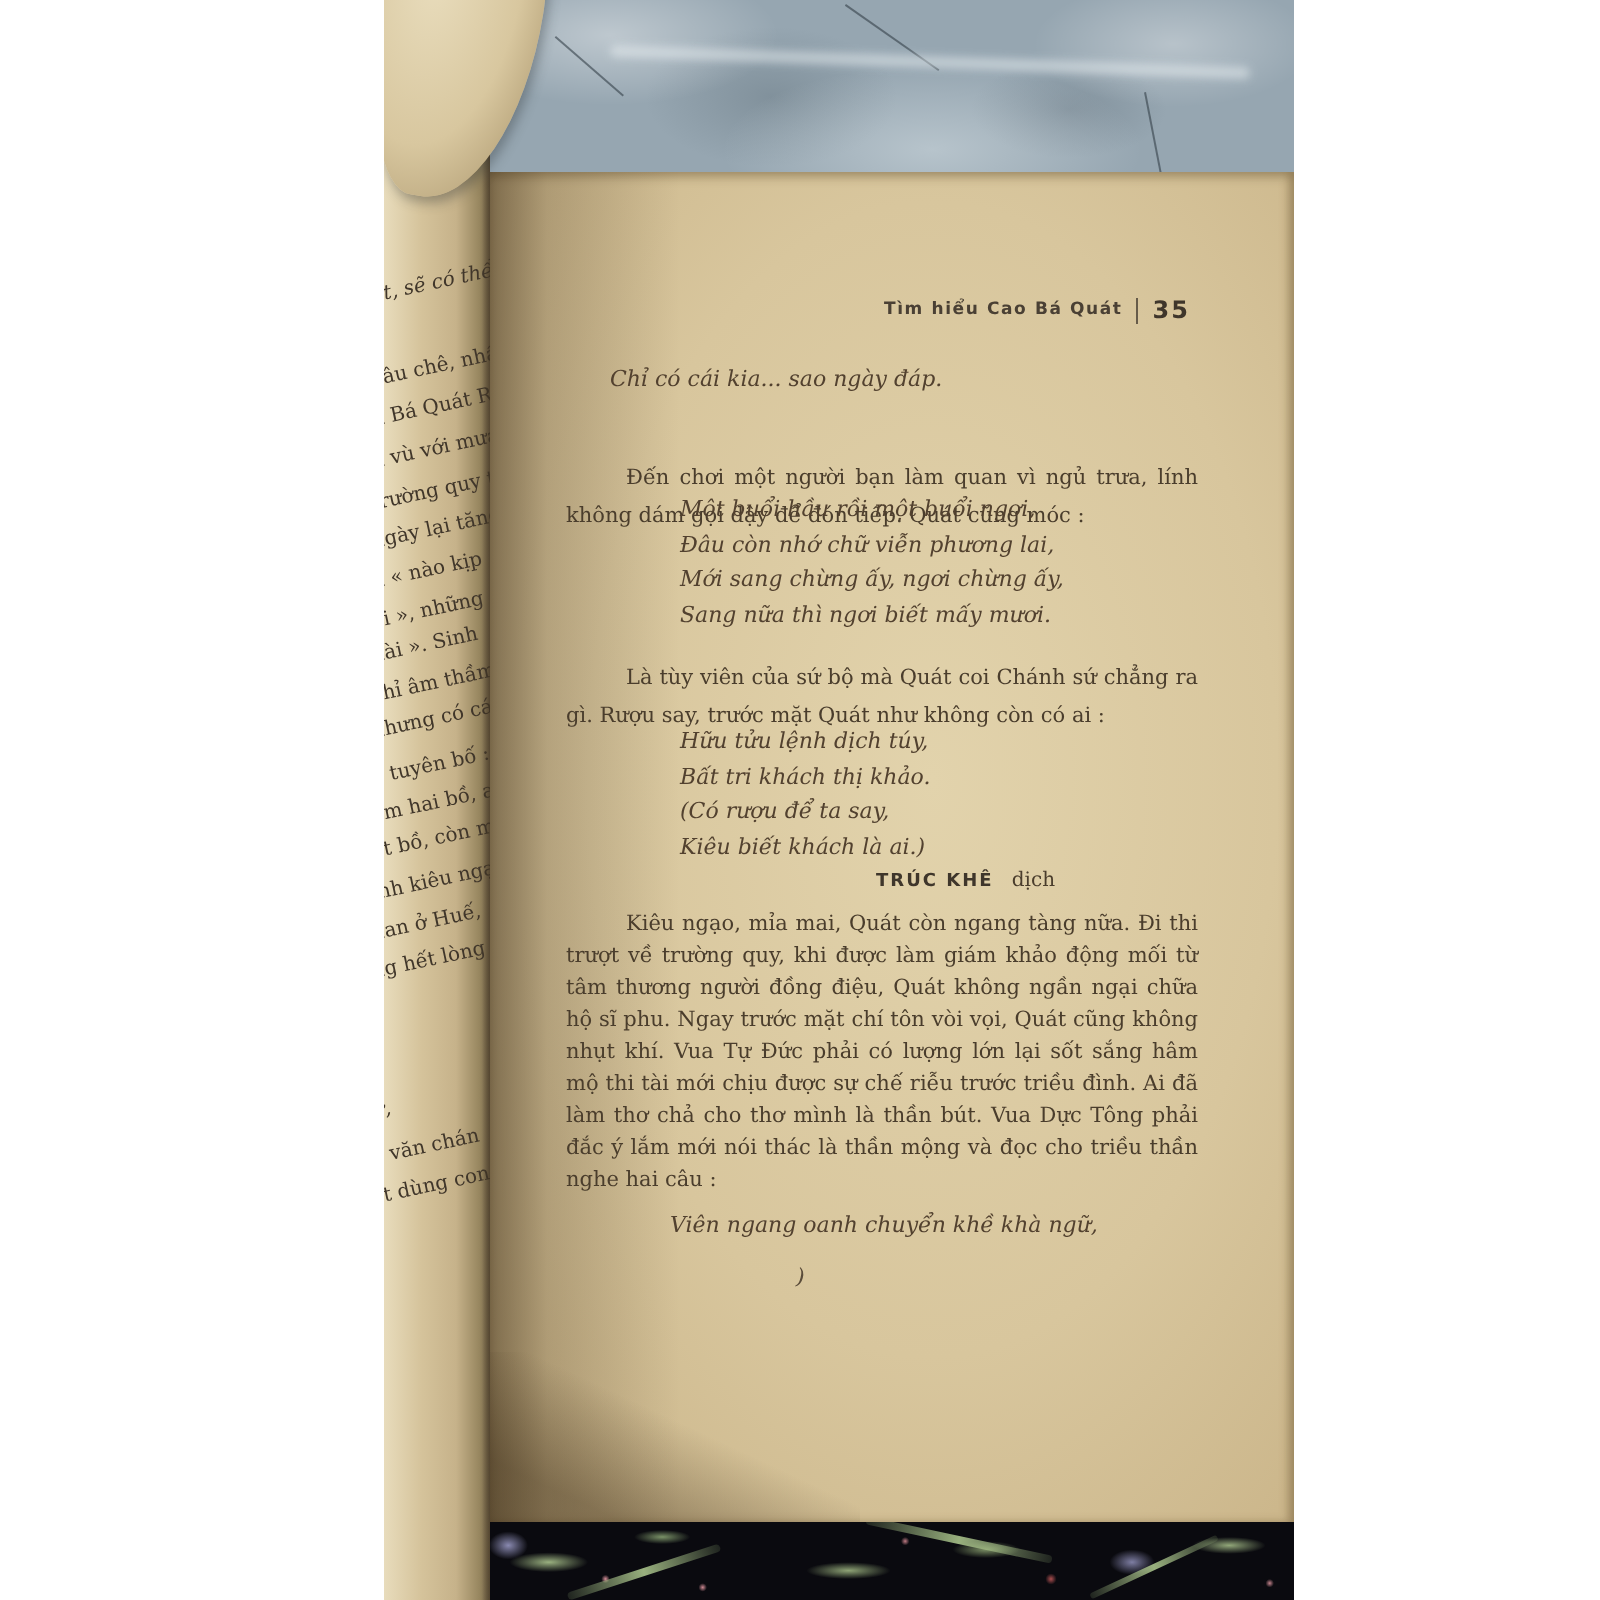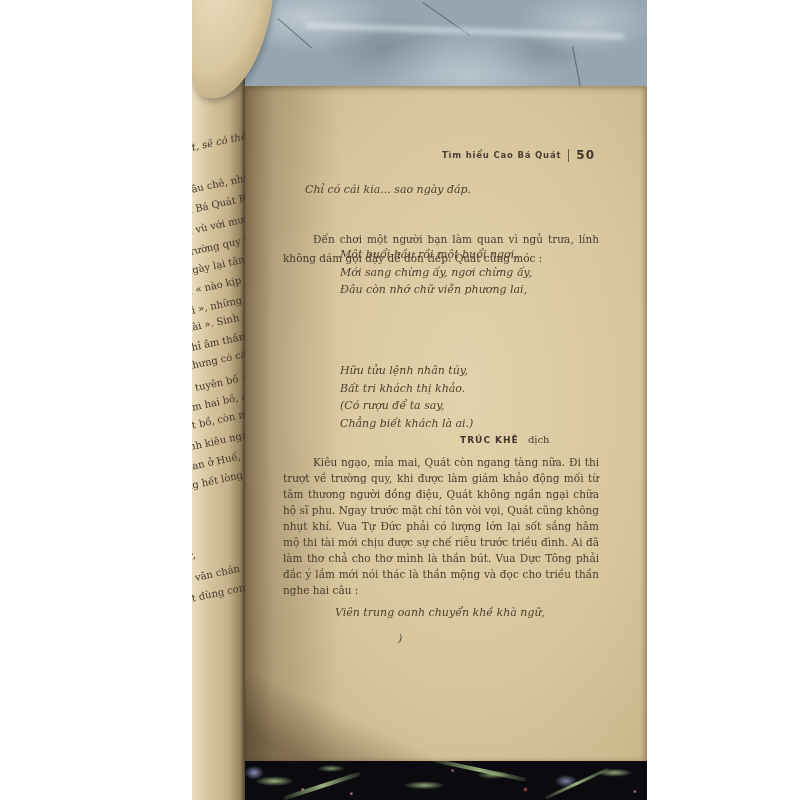--- a/index.html
+++ b/index.html
@@ -63,21 +63,21 @@
   .epigraph{left:60px;top:95px;}
   .poem1{left:95px;top:160px;}
   .poem2{left:95px;top:276px;}
 
   .para{position:absolute;left:38px;width:316px;margin:0;text-align:justify;
         font-size:10.5px;color:#4a3d2c;text-indent:30px;}
   .p1{top:144px;line-height:19px;}
   .p2{top:244px;line-height:19px;}
   .p3{top:368px;line-height:16px;}
 
-  .attribution{position:absolute;left:215px;top:342px;white-space:nowrap;}
+  .attribution{position:absolute;left:193px;top:342px;white-space:nowrap;}
   .trans-name{font-family:"DejaVu Sans",sans-serif;font-weight:bold;font-size:9px;letter-spacing:1px;color:#3f362b;}
   .trans-role{font-size:10px;color:#4a3d2c;margin-left:4px;}
 
   .closing-verse{position:absolute;left:90px;top:520px;font-style:italic;font-size:11px;color:#52412f;white-space:nowrap;}
   .stray{position:absolute;left:153px;top:546px;font-size:11px;color:#5a4c3a;transform:rotate(14deg);}
 
   
   .curl-strip{position:absolute;left:172px;top:0;width:53px;height:800px;z-index:4;overflow:hidden;
     background:linear-gradient(90deg,#e8dcbc 0%, #d5c39b 35%, #c6b28a 68%, #97865f 90%, #6f5f46 100%);}
   .crease{position:absolute;right:0;top:0;bottom:0;width:4px;
@@ -113,51 +113,53 @@
     <div class="leaf l3"></div>
   </div>
 
   <div class="page-right">
     <div class="gutter-shade"></div>
     <div class="corner-shade"></div>
 
     <div class="header">
       <span class="running-title">Tìm hiểu Cao Bá Quát</span>
       <span class="header-divider"></span>
-      <span class="page-number">50</span>
+      <span class="page-number">35</span>
     </div>
 
     <div class="verse epigraph">
       <div class="vline">Chỉ có cái kia... sao ngày đáp.</div>
     </div>
 
     <p class="para p1">Đến chơi một người bạn làm quan vì ngủ trưa, lính không dám gọi dậy để đón tiếp. Quát cũng móc :</p>
 
     <div class="verse poem1">
       <div class="vline">Một buổi hầu rồi một buổi ngơi,</div>
+      <div class="vline">Đâu còn nhớ chữ viễn phương lai,</div>
       <div class="vline">Mới sang chừng ấy, ngơi chừng ấy,</div>
-      <div class="vline">Đâu còn nhớ chữ viễn phương lai,</div>
+      <div class="vline">Sang nữa thì ngơi biết mấy mươi.</div>
     </div>
 
+    <p class="para p2">Là tùy viên của sứ bộ mà Quát coi Chánh sứ chẳng ra gì. Rượu say, trước mặt Quát như không còn có ai :</p>
 
     <div class="verse poem2">
-      <div class="vline">Hữu tửu lệnh nhân túy,</div>
+      <div class="vline">Hữu tửu lệnh dịch túy,</div>
       <div class="vline">Bất tri khách thị khảo.</div>
       <div class="vline">(Có rượu để ta say,</div>
-      <div class="vline">Chẳng biết khách là ai.)</div>
+      <div class="vline">Kiêu biết khách là ai.)</div>
     </div>
 
     <div class="attribution">
       <span class="trans-name">TRÚC KHÊ</span>
       <span class="trans-role">dịch</span>
     </div>
 
     <p class="para p3">Kiêu ngạo, mỉa mai, Quát còn ngang tàng nữa. Đi thi trượt về trường quy, khi được làm giám khảo động mối từ tâm thương người đồng điệu, Quát không ngần ngại chữa hộ sĩ phu. Ngay trước mặt chí tôn vòi vọi, Quát cũng không nhụt khí. Vua Tự Đức phải có lượng lớn lại sốt sắng hâm mộ thi tài mới chịu được sự chế riễu trước triều đình. Ai đã làm thơ chả cho thơ mình là thần bút. Vua Dực Tông phải đắc ý lắm mới nói thác là thần mộng và đọc cho triều thần nghe hai câu :</p>
 
-    <div class="closing-verse">Viên trung oanh chuyển khề khà ngữ,</div>
+    <div class="closing-verse">Viên ngang oanh chuyển khề khà ngữ,</div>
     <div class="stray">)</div>
   </div>
 
   <div class="curl-strip">
     <div class="frag it" style="top:143px">ợt, sẽ có thể tới</div>
     <div class="frag" style="top:185px">câu chê, nhất</div>
     <div class="frag" style="top:205px">n Bá Quát Rung</div>
     <div class="frag" style="top:226px">ù vù với mưa</div>
     <div class="frag" style="top:247px">trường quy thi</div>
     <div class="frag" style="top:266px">ngày lại tăng</div>

